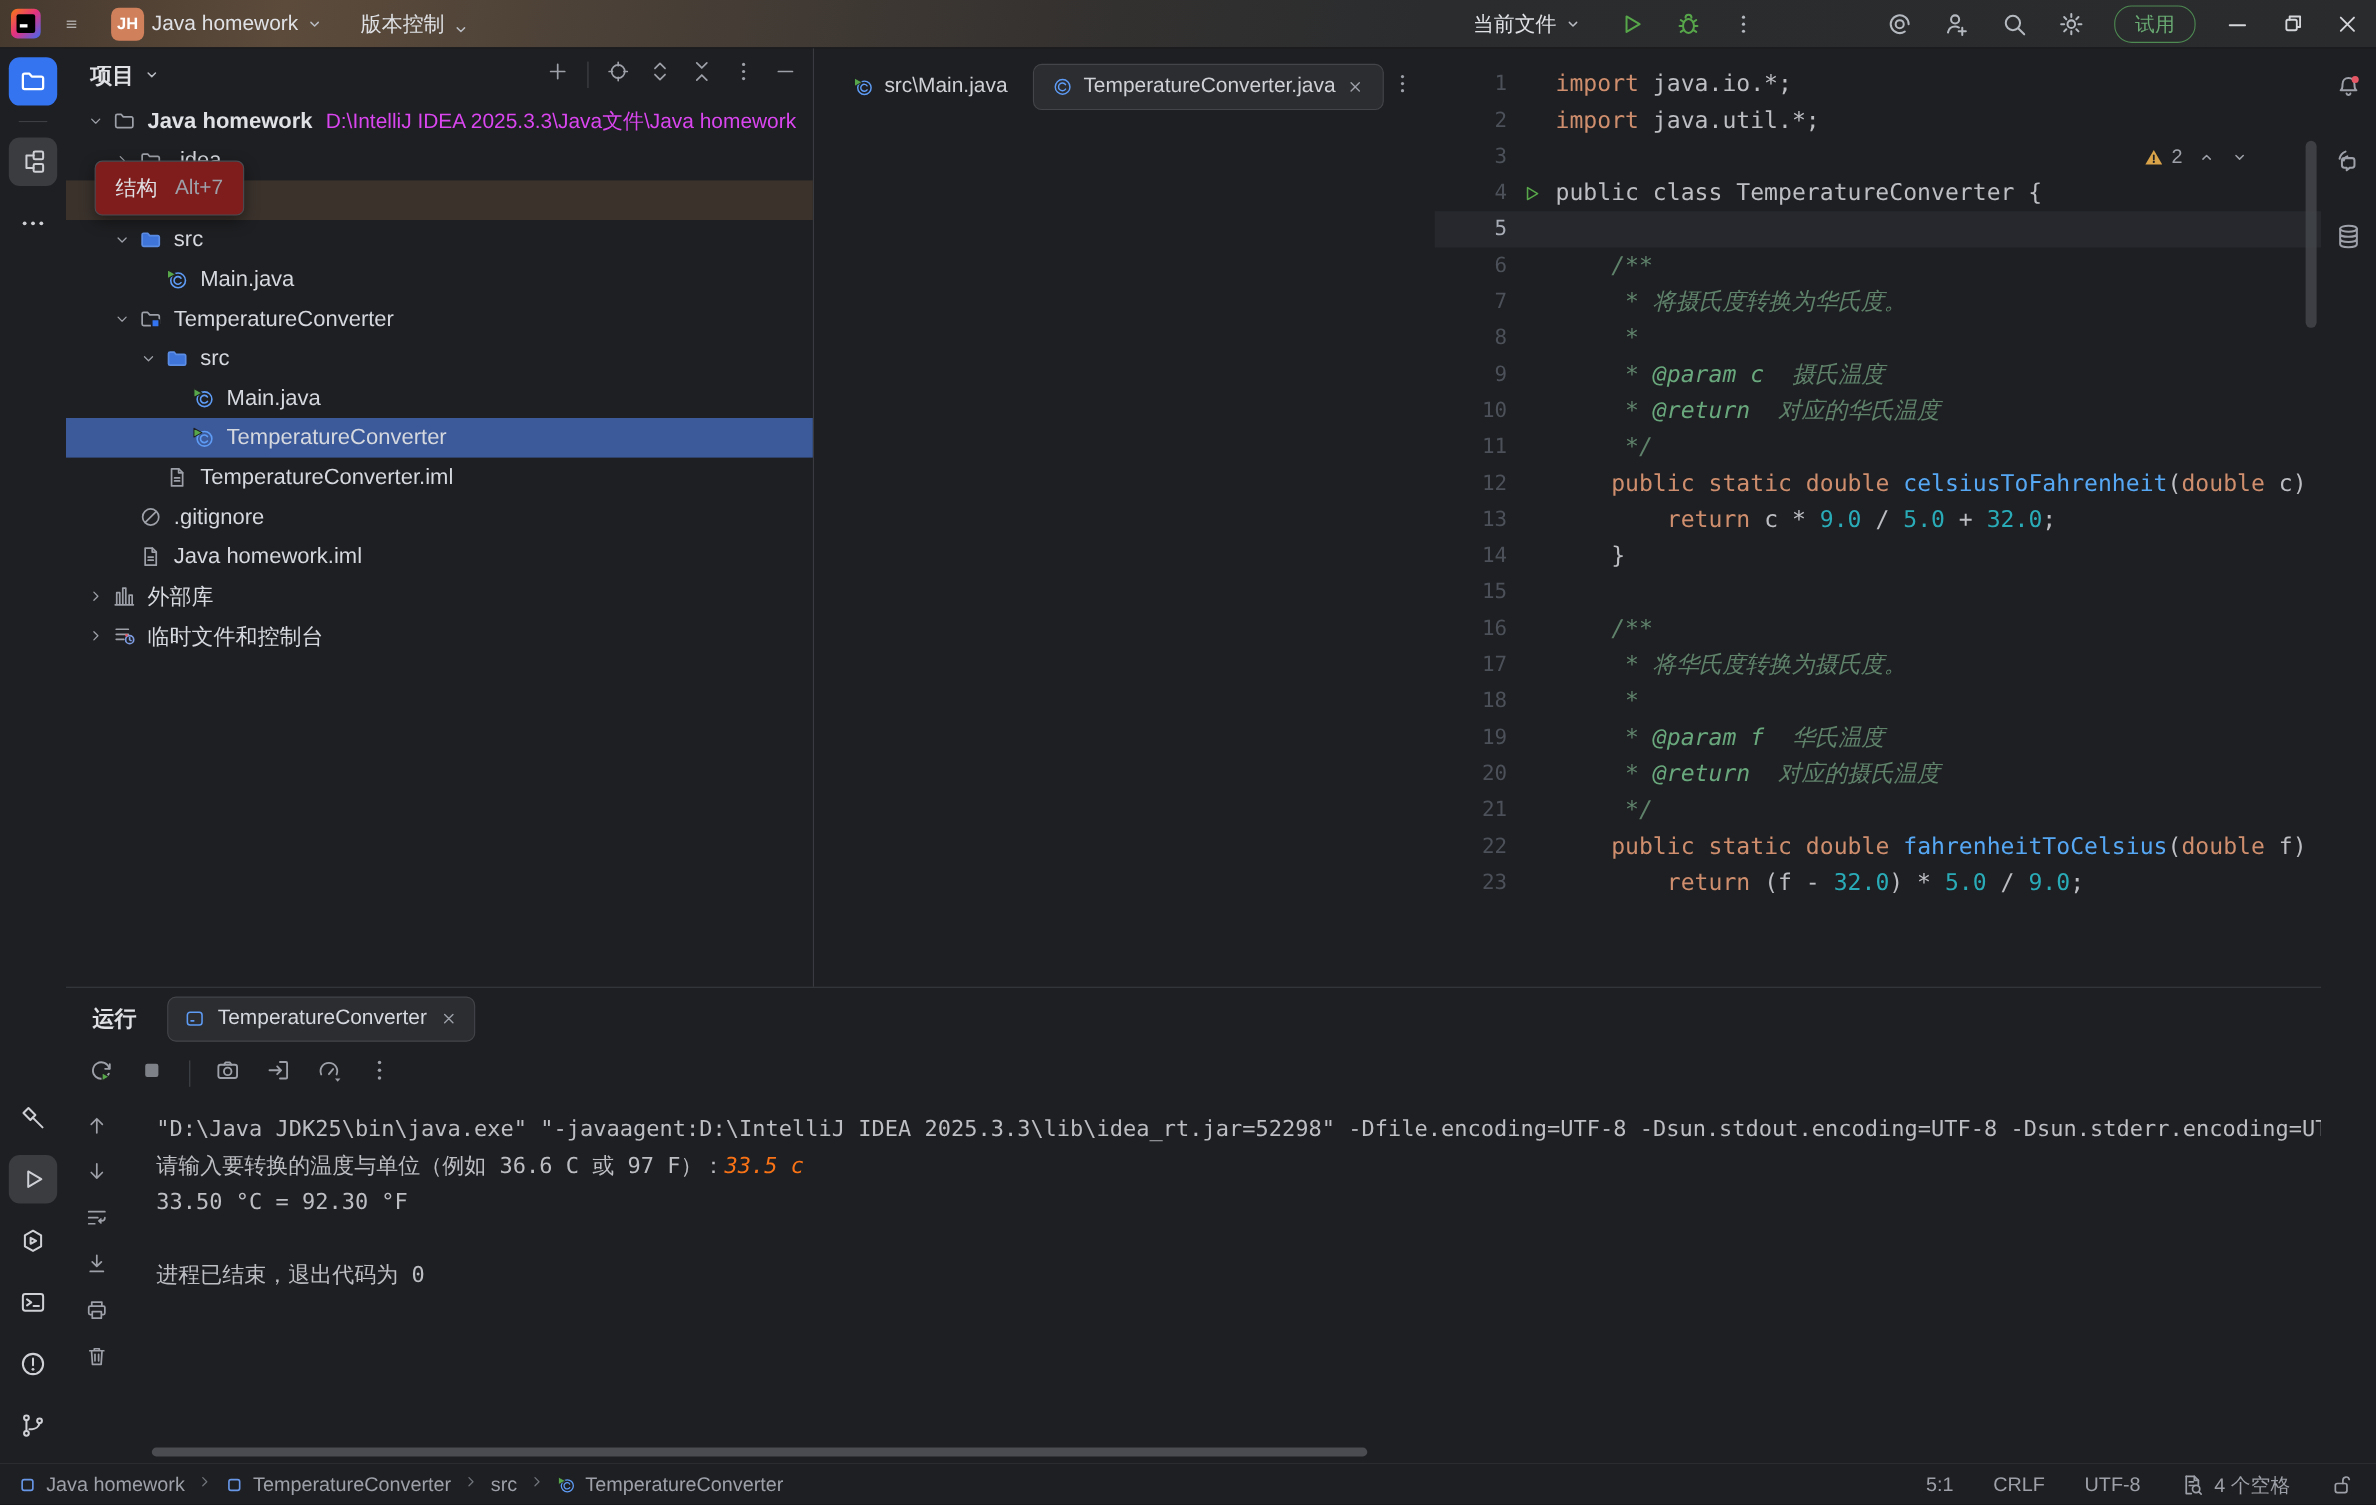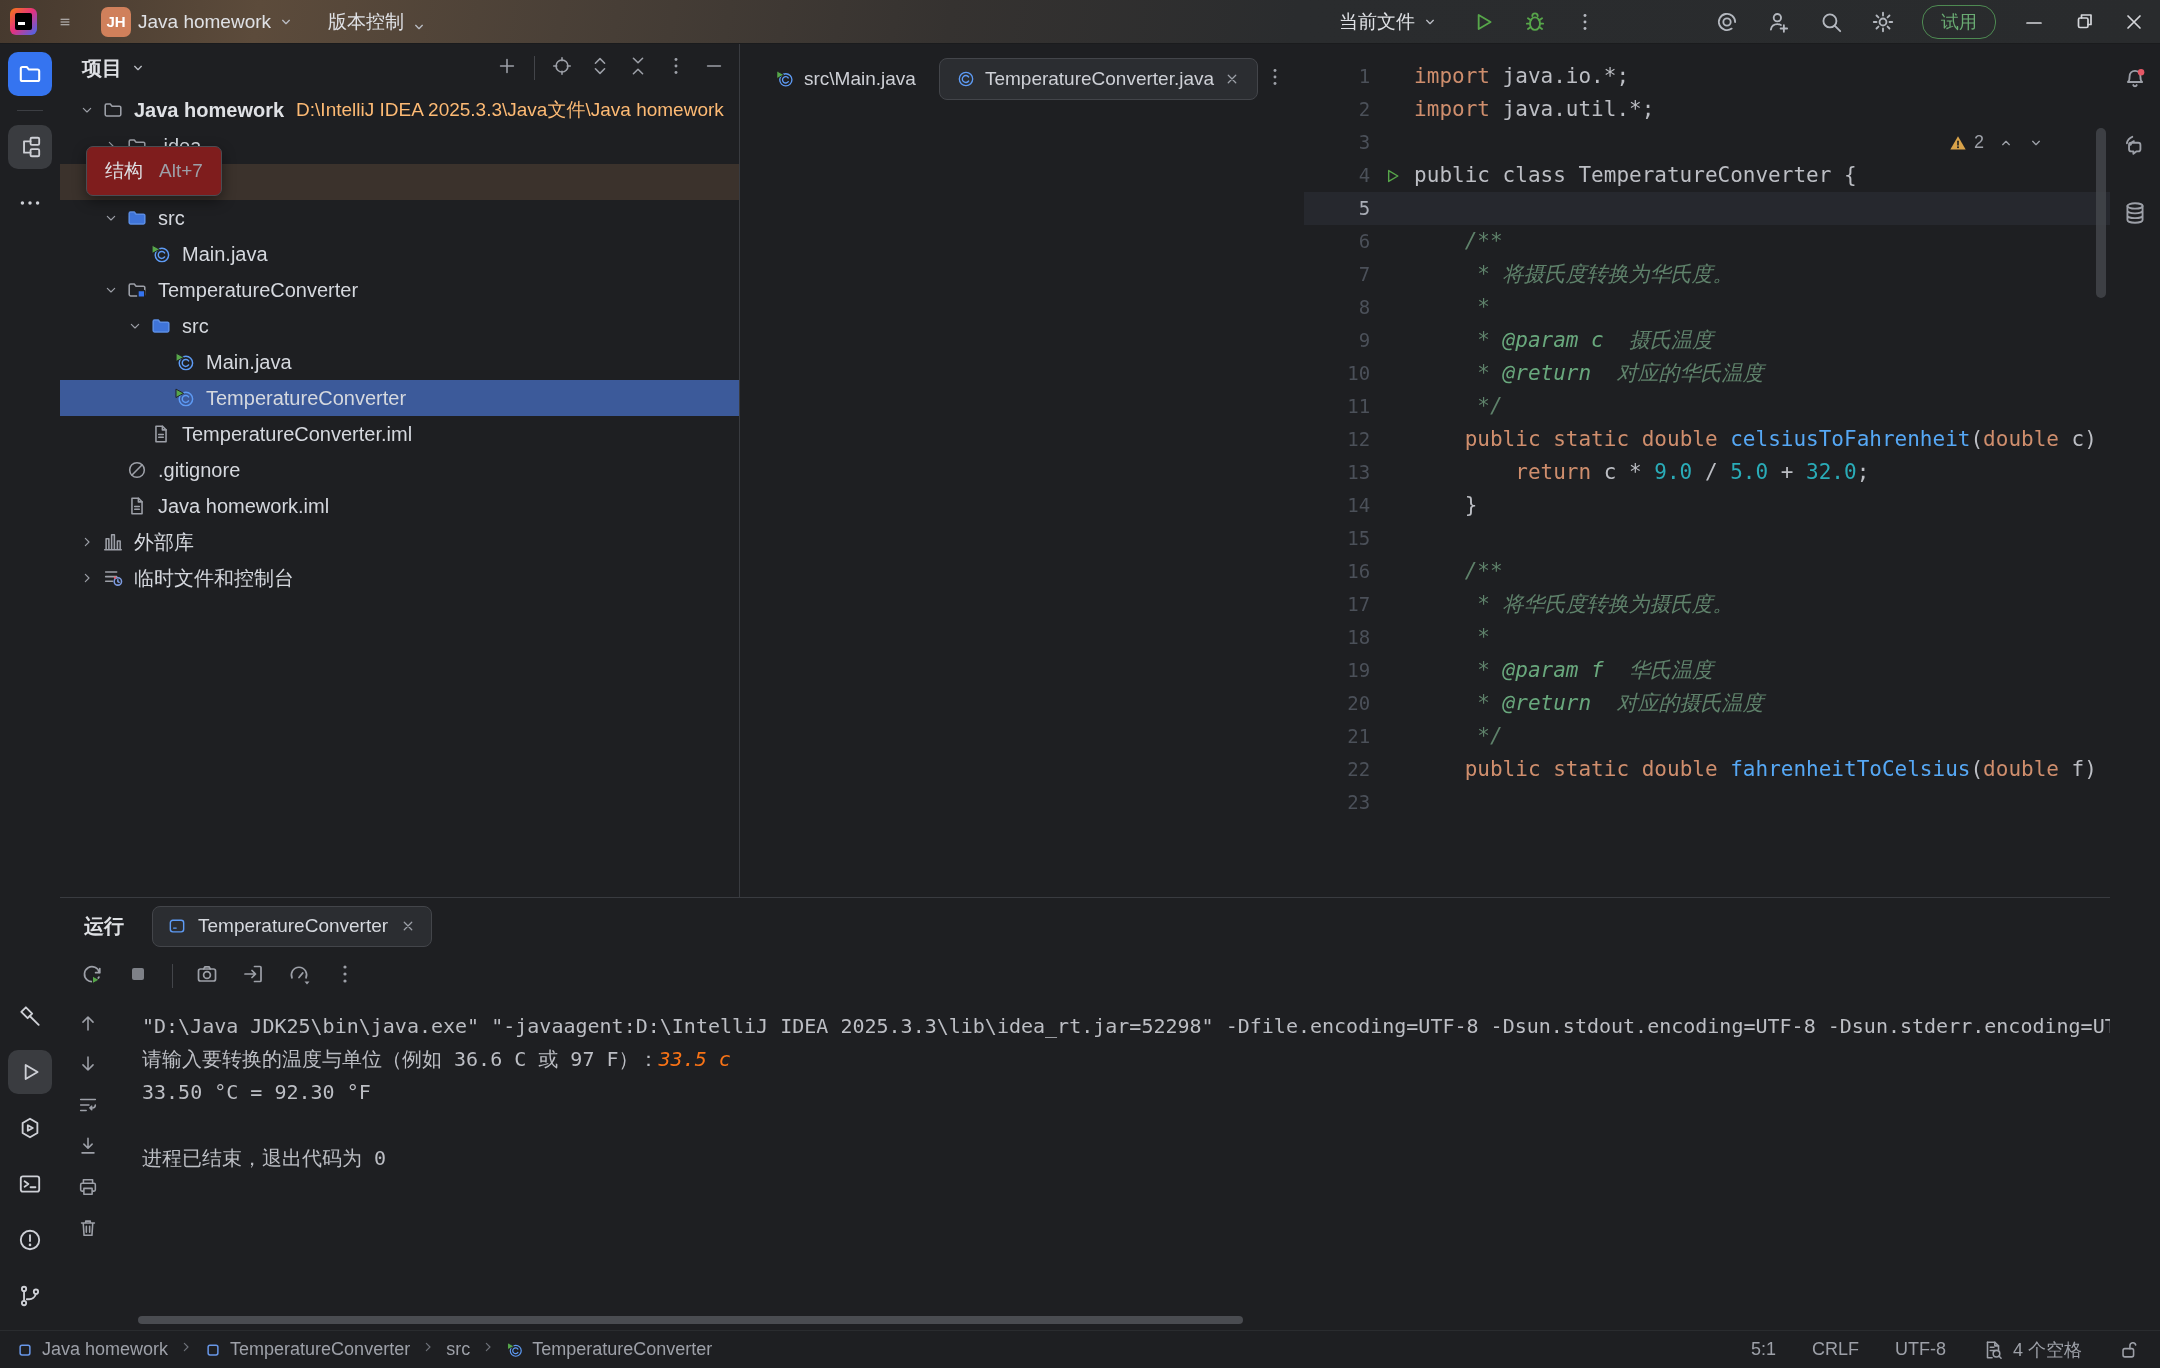--- a/index.html
+++ b/index.html
@@ -55,21 +55,21 @@
   .pp-title{font-weight:bold;font-size:20px;}
   .pp-tools{margin-left:auto;display:flex;align-items:center;gap:16px;color:#9DA0A8;}
   .pp-tree{flex:1;overflow:hidden;font-size:20px;color:#D5D8DE;}
   .trow{height:36px;display:flex;align-items:center;white-space:nowrap;overflow:hidden;}
   .trow.sel{background:#3C5A9A;}
   .trow.hov{background:#3B322C;}
   .t-chev{width:26px;flex:none;display:flex;justify-content:center;color:#9DA0A8;}
   .t-ico{width:26px;height:22px;margin-right:8px;flex:none;display:flex;align-items:center;justify-content:center;}
   .t-lab{}
   .t-lab.bold{font-weight:bold;color:#DFE1E5;}
-  .t-sec{color:#fdba74;font-size:19px;margin-left:12px;}
+  .t-sec{color:#d946ef;font-size:19px;margin-left:12px;}
 
   
   .editor-col{flex:1;display:flex;min-width:0;position:relative;}
   .tabbar{height:66px;display:flex;align-items:center;padding:12px 18px 8px;gap:6px;}
   .tab{display:flex;align-items:center;gap:9px;height:42px;padding:0 16px;border-radius:8px;
     color:#CED0D6;font-size:19px;border:1px solid transparent;}
   .tab.active{background:#2B2D31;border-color:#43454A;}
   .tab .close{color:#9DA0A8;}
   .tab-kebab{margin-left:auto;color:#9DA0A8;}
   .editor{flex:1;position:relative;overflow:hidden;padding-top:16px;
@@ -629,21 +629,21 @@
               <div class="cl "><span class="ln">13</span><span class="gut"></span><span class="src"><span class="t-pl">        </span><span class="t-kw">return</span><span class="t-pl"> c * </span><span class="t-num">9.0</span><span class="t-pl"> / </span><span class="t-num">5.0</span><span class="t-pl"> + </span><span class="t-num">32.0</span><span class="t-pl">;</span></span></div>
               <div class="cl "><span class="ln">14</span><span class="gut"></span><span class="src"><span class="t-pl">    }</span></span></div>
               <div class="cl "><span class="ln">15</span><span class="gut"></span><span class="src"></span></div>
               <div class="cl "><span class="ln">16</span><span class="gut"></span><span class="src"><span class="t-doc">    /**</span></span></div>
               <div class="cl "><span class="ln">17</span><span class="gut"></span><span class="src"><span class="t-doc">     * 将华氏度转换为摄氏度。</span></span></div>
               <div class="cl "><span class="ln">18</span><span class="gut"></span><span class="src"><span class="t-doc">     *</span></span></div>
               <div class="cl "><span class="ln">19</span><span class="gut"></span><span class="src"><span class="t-doc">     * </span><span class="t-tag">@param f</span><span class="t-doc">  华氏温度</span></span></div>
               <div class="cl "><span class="ln">20</span><span class="gut"></span><span class="src"><span class="t-doc">     * </span><span class="t-tag">@return</span><span class="t-doc">  对应的摄氏温度</span></span></div>
               <div class="cl "><span class="ln">21</span><span class="gut"></span><span class="src"><span class="t-doc">     */</span></span></div>
               <div class="cl "><span class="ln">22</span><span class="gut"></span><span class="src"><span class="t-pl">    </span><span class="t-kw">public</span><span class="t-pl"> </span><span class="t-kw">static</span><span class="t-pl"> </span><span class="t-kw">double</span><span class="t-pl"> </span><span class="t-fn">fahrenheitToCelsius</span><span class="t-pl">(</span><span class="t-kw">double</span><span class="t-pl"> f) { </span><span class="t-inlay">1 个用法</span></span></div>
-              <div class="cl "><span class="ln">23</span><span class="gut"></span></div>
+              <div class="cl "><span class="ln">23</span><span class="gut"></span><span class="src"><span class="t-pl">        </span><span class="t-kw">return</span><span class="t-pl"> (f - </span><span class="t-num">32.0</span><span class="t-pl">) * </span><span class="t-num">5.0</span><span class="t-pl"> / </span><span class="t-num">9.0</span><span class="t-pl">;</span></span></div>
             </div>
           <div class="ed-warn">
             <span class="ico i20">
                 <svg viewBox="0 0 24 24" fill="none" stroke="currentColor" stroke-width="1.7" stroke-linecap="round" stroke-linejoin="round">
                   <path d="M12 4l9.2 15.8H2.8z" fill="#D9A34A" stroke="none"></path>
                   <path d="M12 10v4.4" stroke="#1E1F22" stroke-width="1.9"></path>
                   <circle cx="12" cy="17" r="1.2" fill="#1E1F22" stroke="none"></circle>
                 </svg>
               </span>
             <span class="cnt">2</span>

